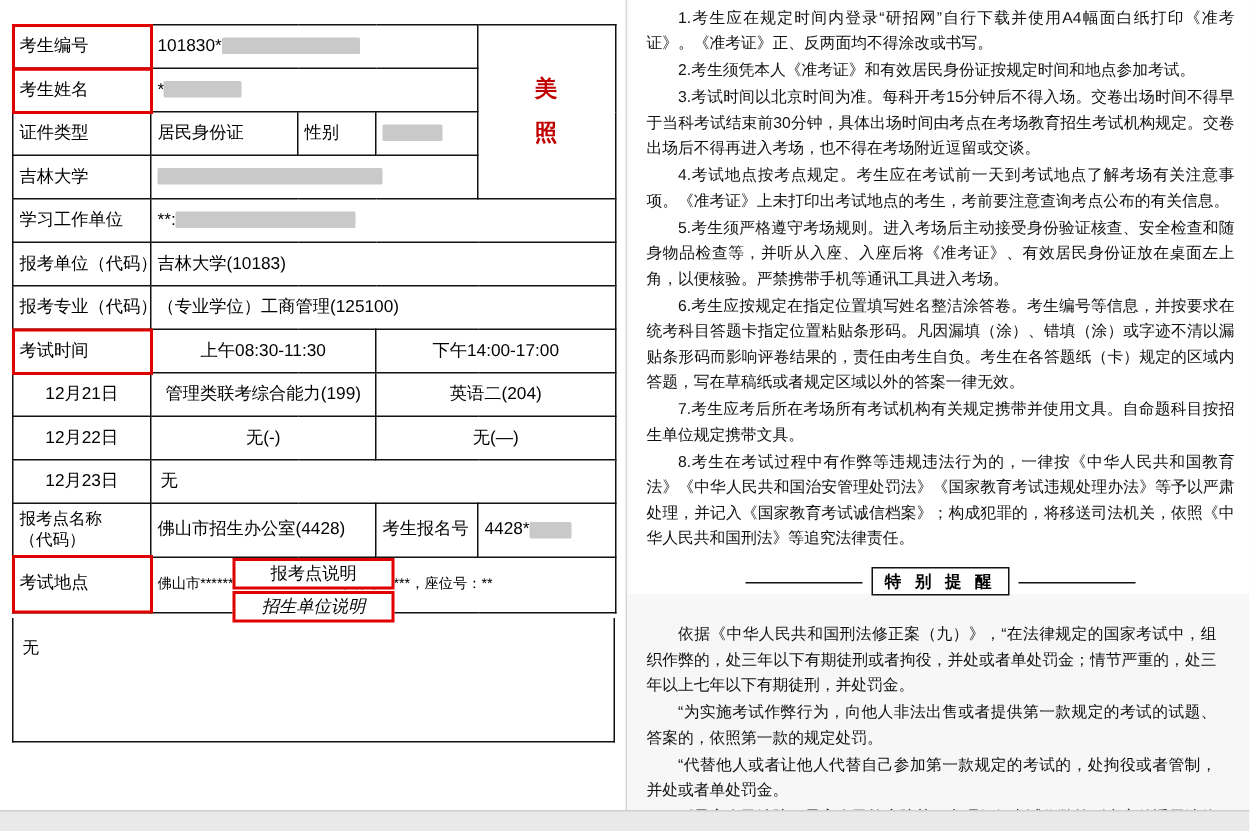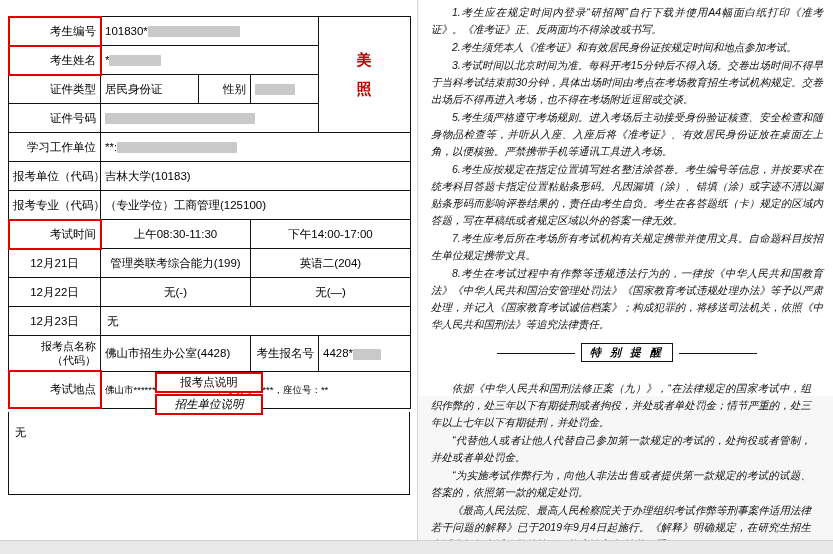--- a/index.html
+++ b/index.html
@@ -33,21 +33,20 @@
   }
   .right-pane {
     position: absolute;
     left: 419px;
     top: 0px;
     width: 414px;
     height: 396px;
     background: #fff;
     box-sizing: border-box;
     padding: 4px 10px 0 12px;
-    font-style: italic;
   }
   .bottom-strip {
     position: absolute;
     left: 0;
     top: 540px;
     width: 833px;
     height: 14px;
     background: #e9e9e9;
     border-top: 1px solid #cfcfcf;
   }
@@ -73,21 +72,21 @@
     font-size: 11.5px;
   }
   table.form td {
     border: 1px solid #111;
     padding: 3px 4px;
     height: 22px;
     vertical-align: middle;
     line-height: 1.25;
   }
   td.lbl {
-    text-align: right;
+    text-align: left;
     white-space: nowrap;
   }
   td.val {
     text-align: left;
     padding-left: 6px;
   }
   td.ctr {
     text-align: center;
   }
   .photo-cell {
@@ -251,21 +250,21 @@
       <tr>
         <td class="lbl">证件类型</td>
         <td class="val">居民身份证</td>
         <td class="lbl">性别</td>
         <td class="val">
           <span class="redact" style="width:40px"></span>
         </td>
       </tr>
 
       <tr>
-        <td class="lbl">证件号码</td>
+        <td class="lbl">吉林大学</td>
         <td class="val" colspan="3">
           <span class="redact" style="width:150px"></span>
         </td>
       </tr>
 
       <tr>
         <td class="lbl">学习工作单位</td>
         <td class="val" colspan="4">
           <span>**:</span><span class="redact" style="width:120px"></span>
         </td>
@@ -329,33 +328,34 @@
       <div class="note-box2">无</div>
     </div>
 
   </div>
 
   <div class="right-pane">
     <div class="r-list">
       <p>1.考生应在规定时间内登录“研招网”自行下载并使用A4幅面白纸打印《准考证》。《准考证》正、反两面均不得涂改或书写。</p>
       <p>2.考生须凭本人《准考证》和有效居民身份证按规定时间和地点参加考试。</p>
       <p>3.考试时间以北京时间为准。每科开考15分钟后不得入场。交卷出场时间不得早于当科考试结束前30分钟，具体出场时间由考点在考场教育招生考试机构规定。交卷出场后不得再进入考场，也不得在考场附近逗留或交谈。</p>
+      <p>4.考试地点按考点规定。考生应在考试前一天到考试地点了解考场有关注意事项。《准考证》上未打印出考试地点的考生，考前要注意查询考点公布的有关信息。</p>
       <p>5.考生须严格遵守考场规则。进入考场后主动接受身份验证核查、安全检查和随身物品检查等，并听从入座、入座后将《准考证》、有效居民身份证放在桌面左上角，以便核验。严禁携带手机等通讯工具进入考场。</p>
       <p>6.考生应按规定在指定位置填写姓名整洁涂答卷。考生编号等信息，并按要求在统考科目答题卡指定位置粘贴条形码。凡因漏填（涂）、错填（涂）或字迹不清以漏贴条形码而影响评卷结果的，责任由考生自负。考生在各答题纸（卡）规定的区域内答题，写在草稿纸或者规定区域以外的答案一律无效。</p>
       <p>7.考生应考后所在考场所有考试机构有关规定携带并使用文具。自命题科目按招生单位规定携带文具。</p>
       <p>8.考生在考试过程中有作弊等违规违法行为的，一律按《中华人民共和国教育法》《中华人民共和国治安管理处罚法》《国家教育考试违规处理办法》等予以严肃处理，并记入《国家教育考试诚信档案》；构成犯罪的，将移送司法机关，依照《中华人民共和国刑法》等追究法律责任。</p>
     </div>
 
     <div class="remind-head">
       <span class="bar"></span><span class="box">特 别 提 醒</span><span class="bar"></span>
     </div>
 
     <div class="r-list2">
       <p>依据《中华人民共和国刑法修正案（九）》，“在法律规定的国家考试中，组织作弊的，处三年以下有期徒刑或者拘役，并处或者单处罚金；情节严重的，处三年以上七年以下有期徒刑，并处罚金。</p>
+      <p>“为实施考试作弊行为，向他人非法出售或者提供第一款规定的考试的试题、答案的，依照第一款的规定处罚。</p>
       <p>“代替他人或者让他人代替自己参加第一款规定的考试的，处拘役或者管制，并处或者单处罚金。</p>
-      <p>“为实施考试作弊行为，向他人非法出售或者提供第一款规定的考试的试题、答案的，依照第一款的规定处罚。</p>
       <p>《最高人民法院、最高人民检察院关于办理组织考试作弊等刑事案件适用法律若干问题的解释》已于2019年9月4日起施行。《解释》明确规定，在研究生招生考试中组织考试作弊等情形，均应认定为“情节严重”。</p>
     </div>
   </div>
 
   <div class="bottom-strip"></div>
 
 </div>
 
 </body></html>

